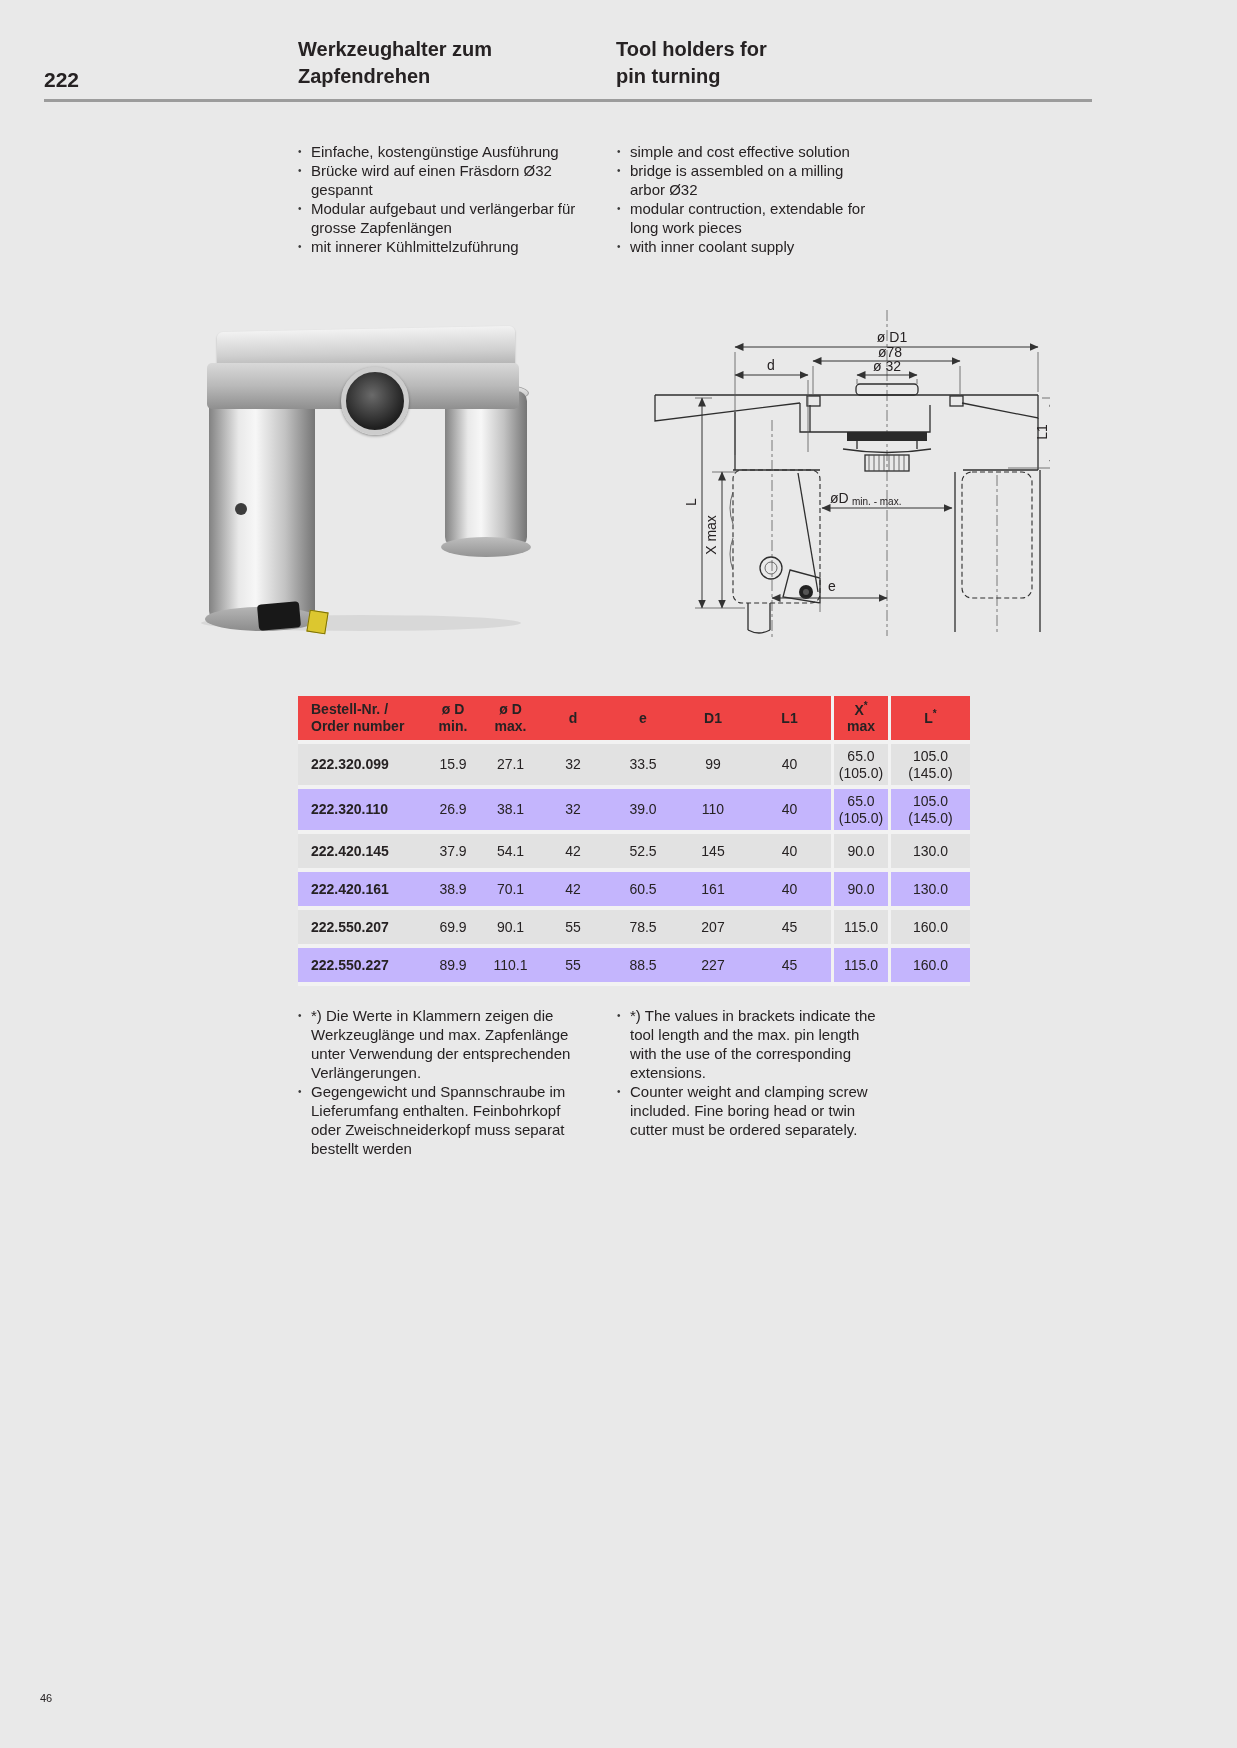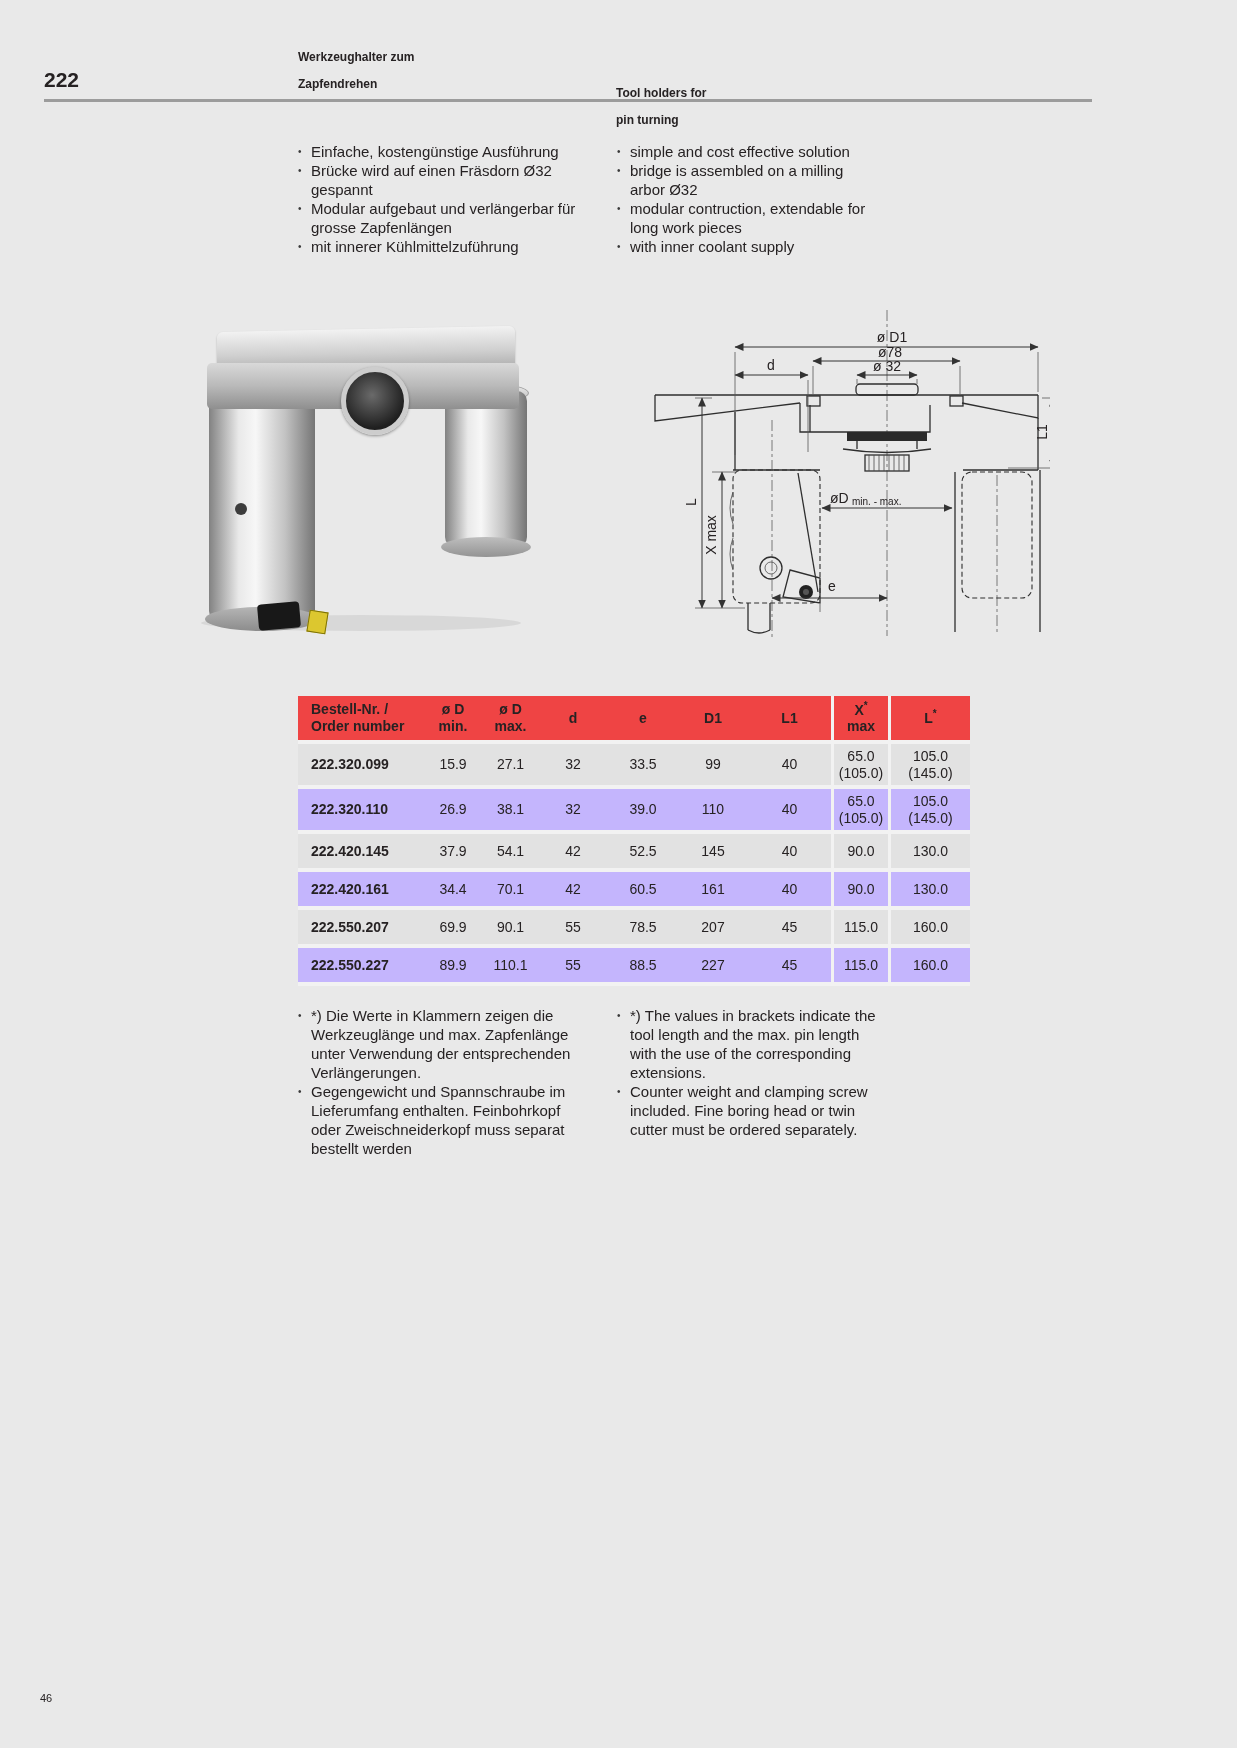--- a/index.html
+++ b/index.html
@@ -3,23 +3,23 @@
 <meta charset="utf-8">
 <style>
   html,body{margin:0;padding:0;}
   .page{position:relative;width:1237px;height:1748px;background:#e9e9e9;
         font-family:"Liberation Sans",sans-serif;color:#262223;overflow:hidden;}
 
   .pagenum-top{position:absolute;left:44px;top:68px;font-size:21px;font-weight:bold;}
   .pagenum-bottom{position:absolute;left:40px;top:1692px;font-size:11px;}
   .header-rule{position:absolute;left:44px;top:99px;width:1048px;height:3px;background:#9c9c9c;}
 
-  .title{position:absolute;top:44px;font-size:12px;font-weight:bold;line-height:27px;white-space:pre-line;}
+  .title{position:absolute;top:36px;font-size:20px;font-weight:bold;line-height:27px;white-space:pre-line;}
   .title-de{left:298px;}
-  .title-en{left:616px;margin-top:36px;}
+  .title-en{left:616px;}
 
   .bullets{position:absolute;top:142px;list-style:none;margin:0;padding:0;}
   .bullets-de{left:298px;width:300px;}
   .bullets-en{left:617px;width:300px;}
   .bullets li{display:flex;align-items:flex-start;}
   .blt{flex:0 0 13px;font-size:10px;line-height:19px;color:#3a3a3a;}
   .btxt{white-space:pre-line;font-size:15px;line-height:19px;}
 
   .footnotes{top:1006px;}
 
@@ -275,21 +275,21 @@
       <div class="cell">42</div>
       <div class="cell">52.5</div>
       <div class="cell">145</div>
       <div class="cell">40</div>
       <div class="cell sep">90.0</div>
       <div class="cell sep">130.0</div>
     </div>
 
     <div class="trow r-dark h34">
       <div class="cell first">222.420.161</div>
-      <div class="cell">34.4</div>
+      <div class="cell">38.9</div>
       <div class="cell">70.1</div>
       <div class="cell">42</div>
       <div class="cell">60.5</div>
       <div class="cell">161</div>
       <div class="cell">40</div>
       <div class="cell sep">90.0</div>
       <div class="cell sep">130.0</div>
     </div>
 
     <div class="trow r-light h34">

